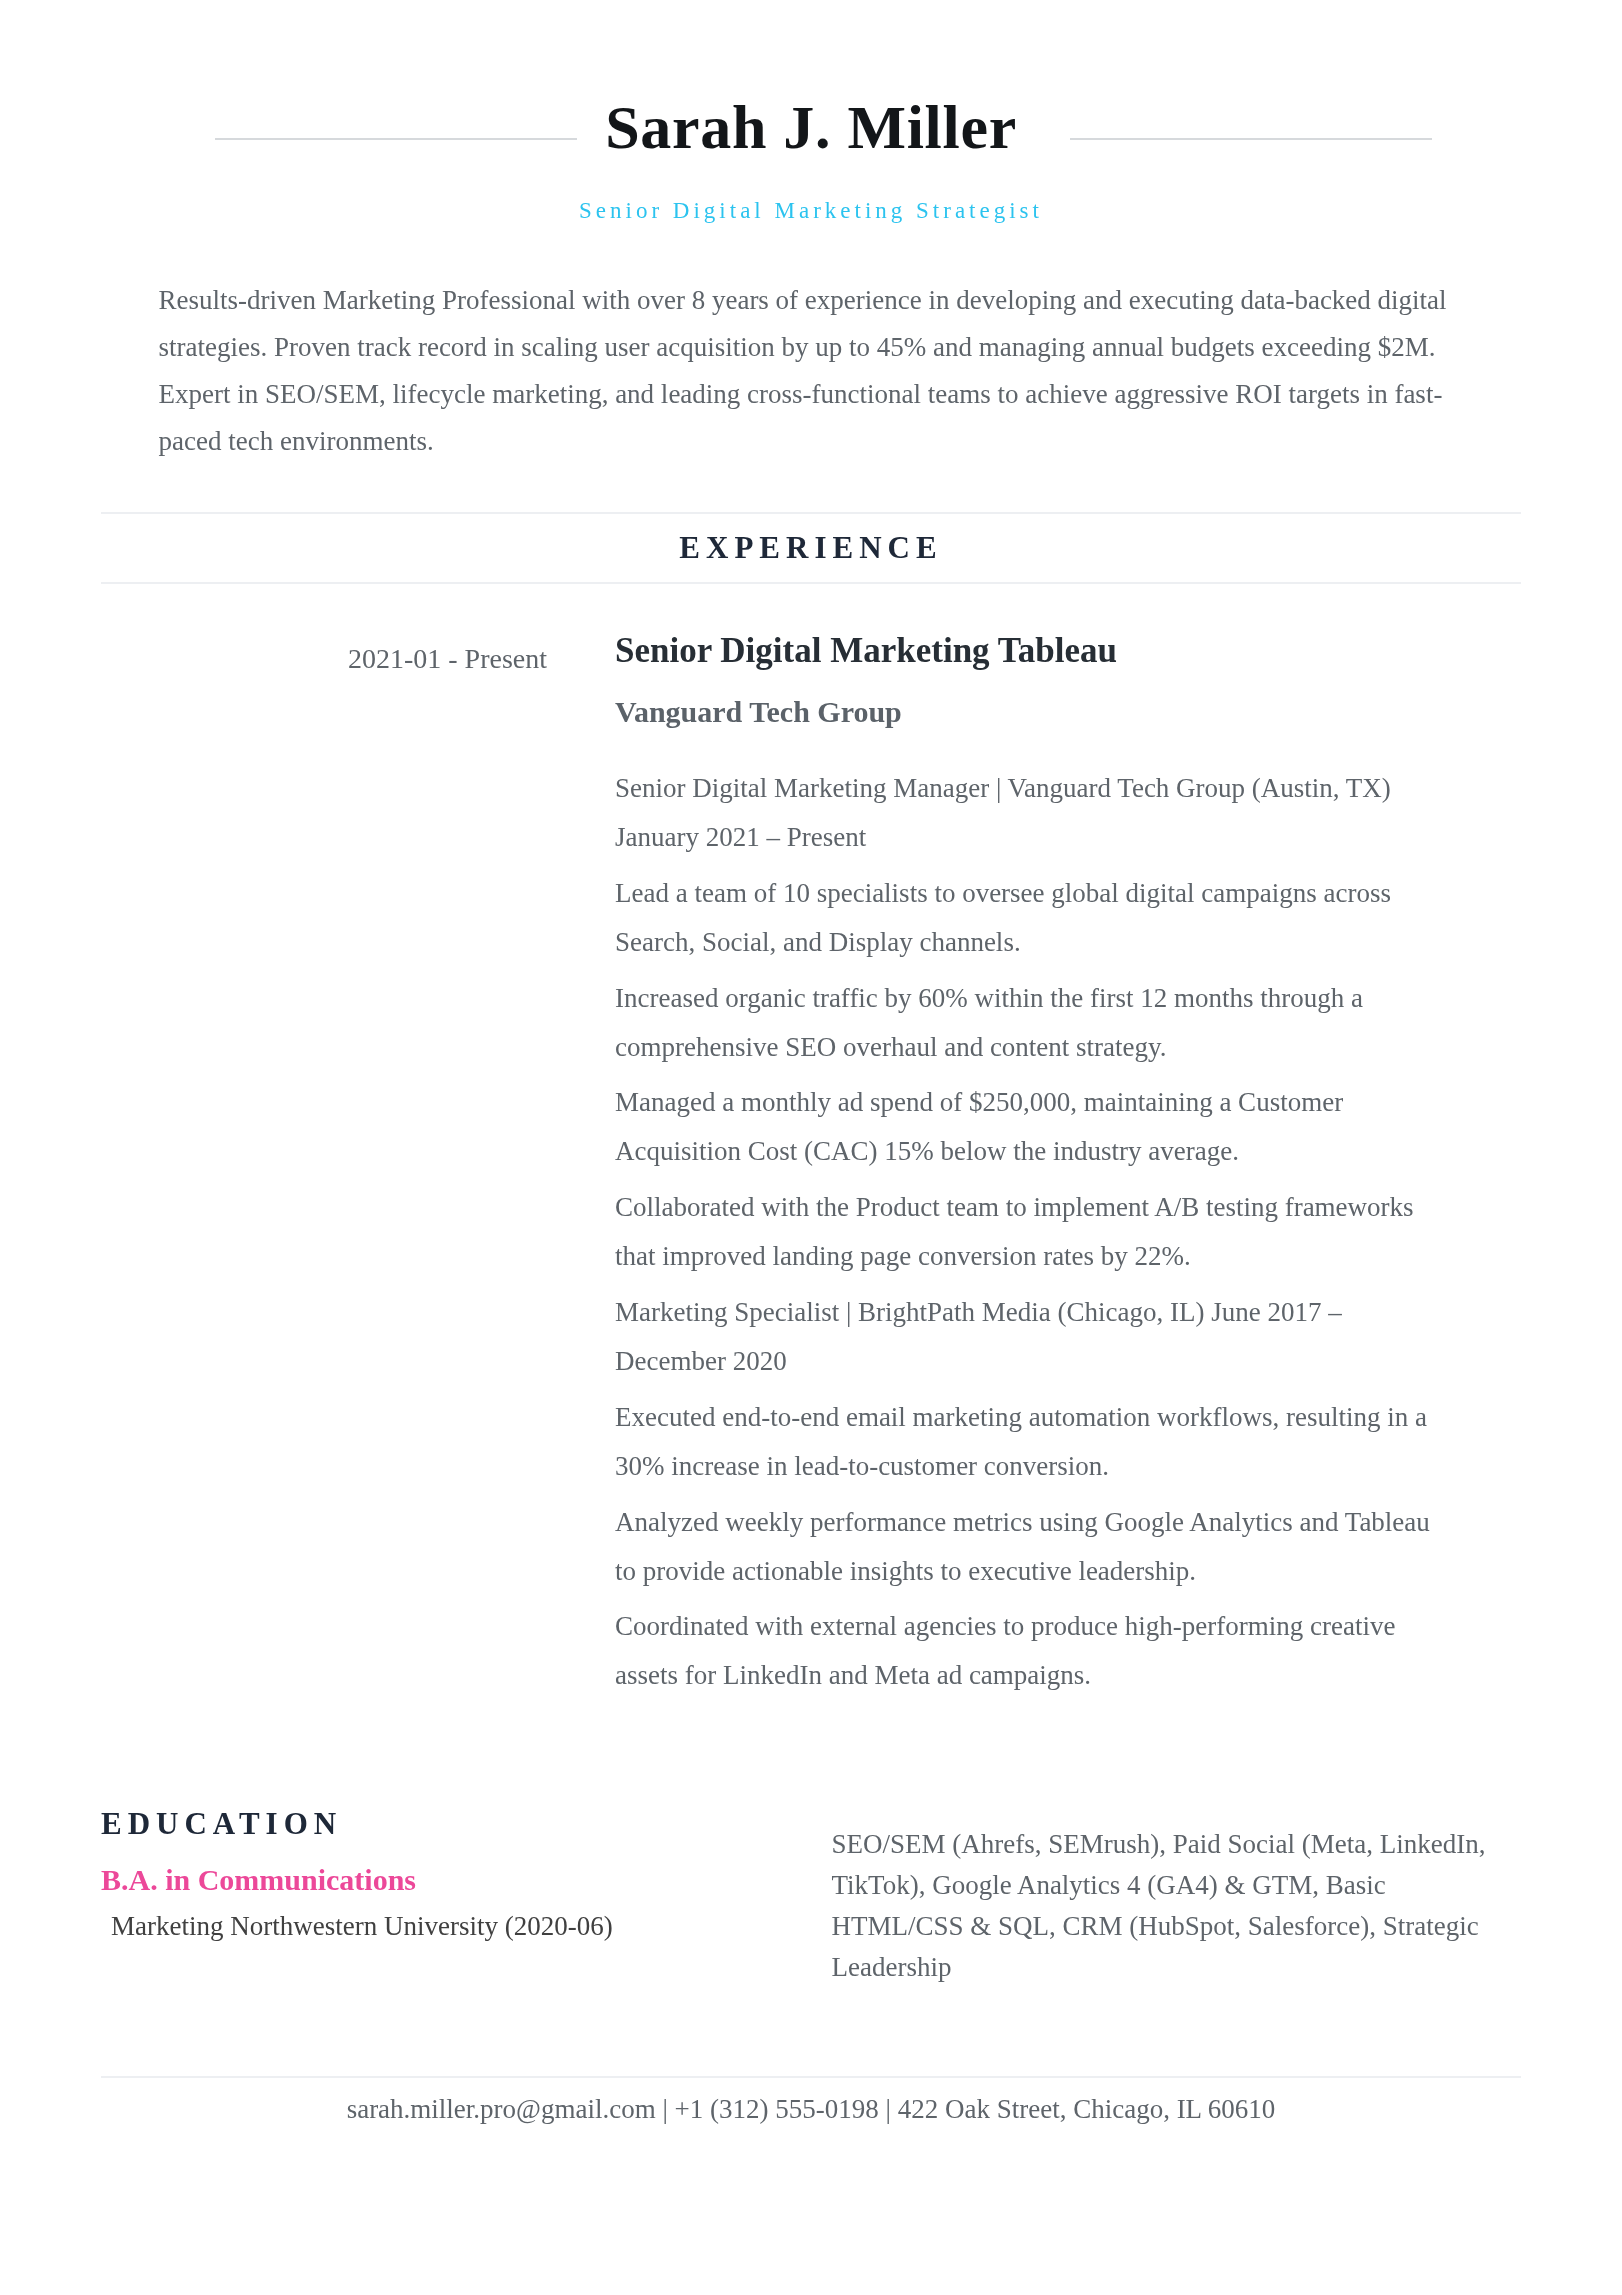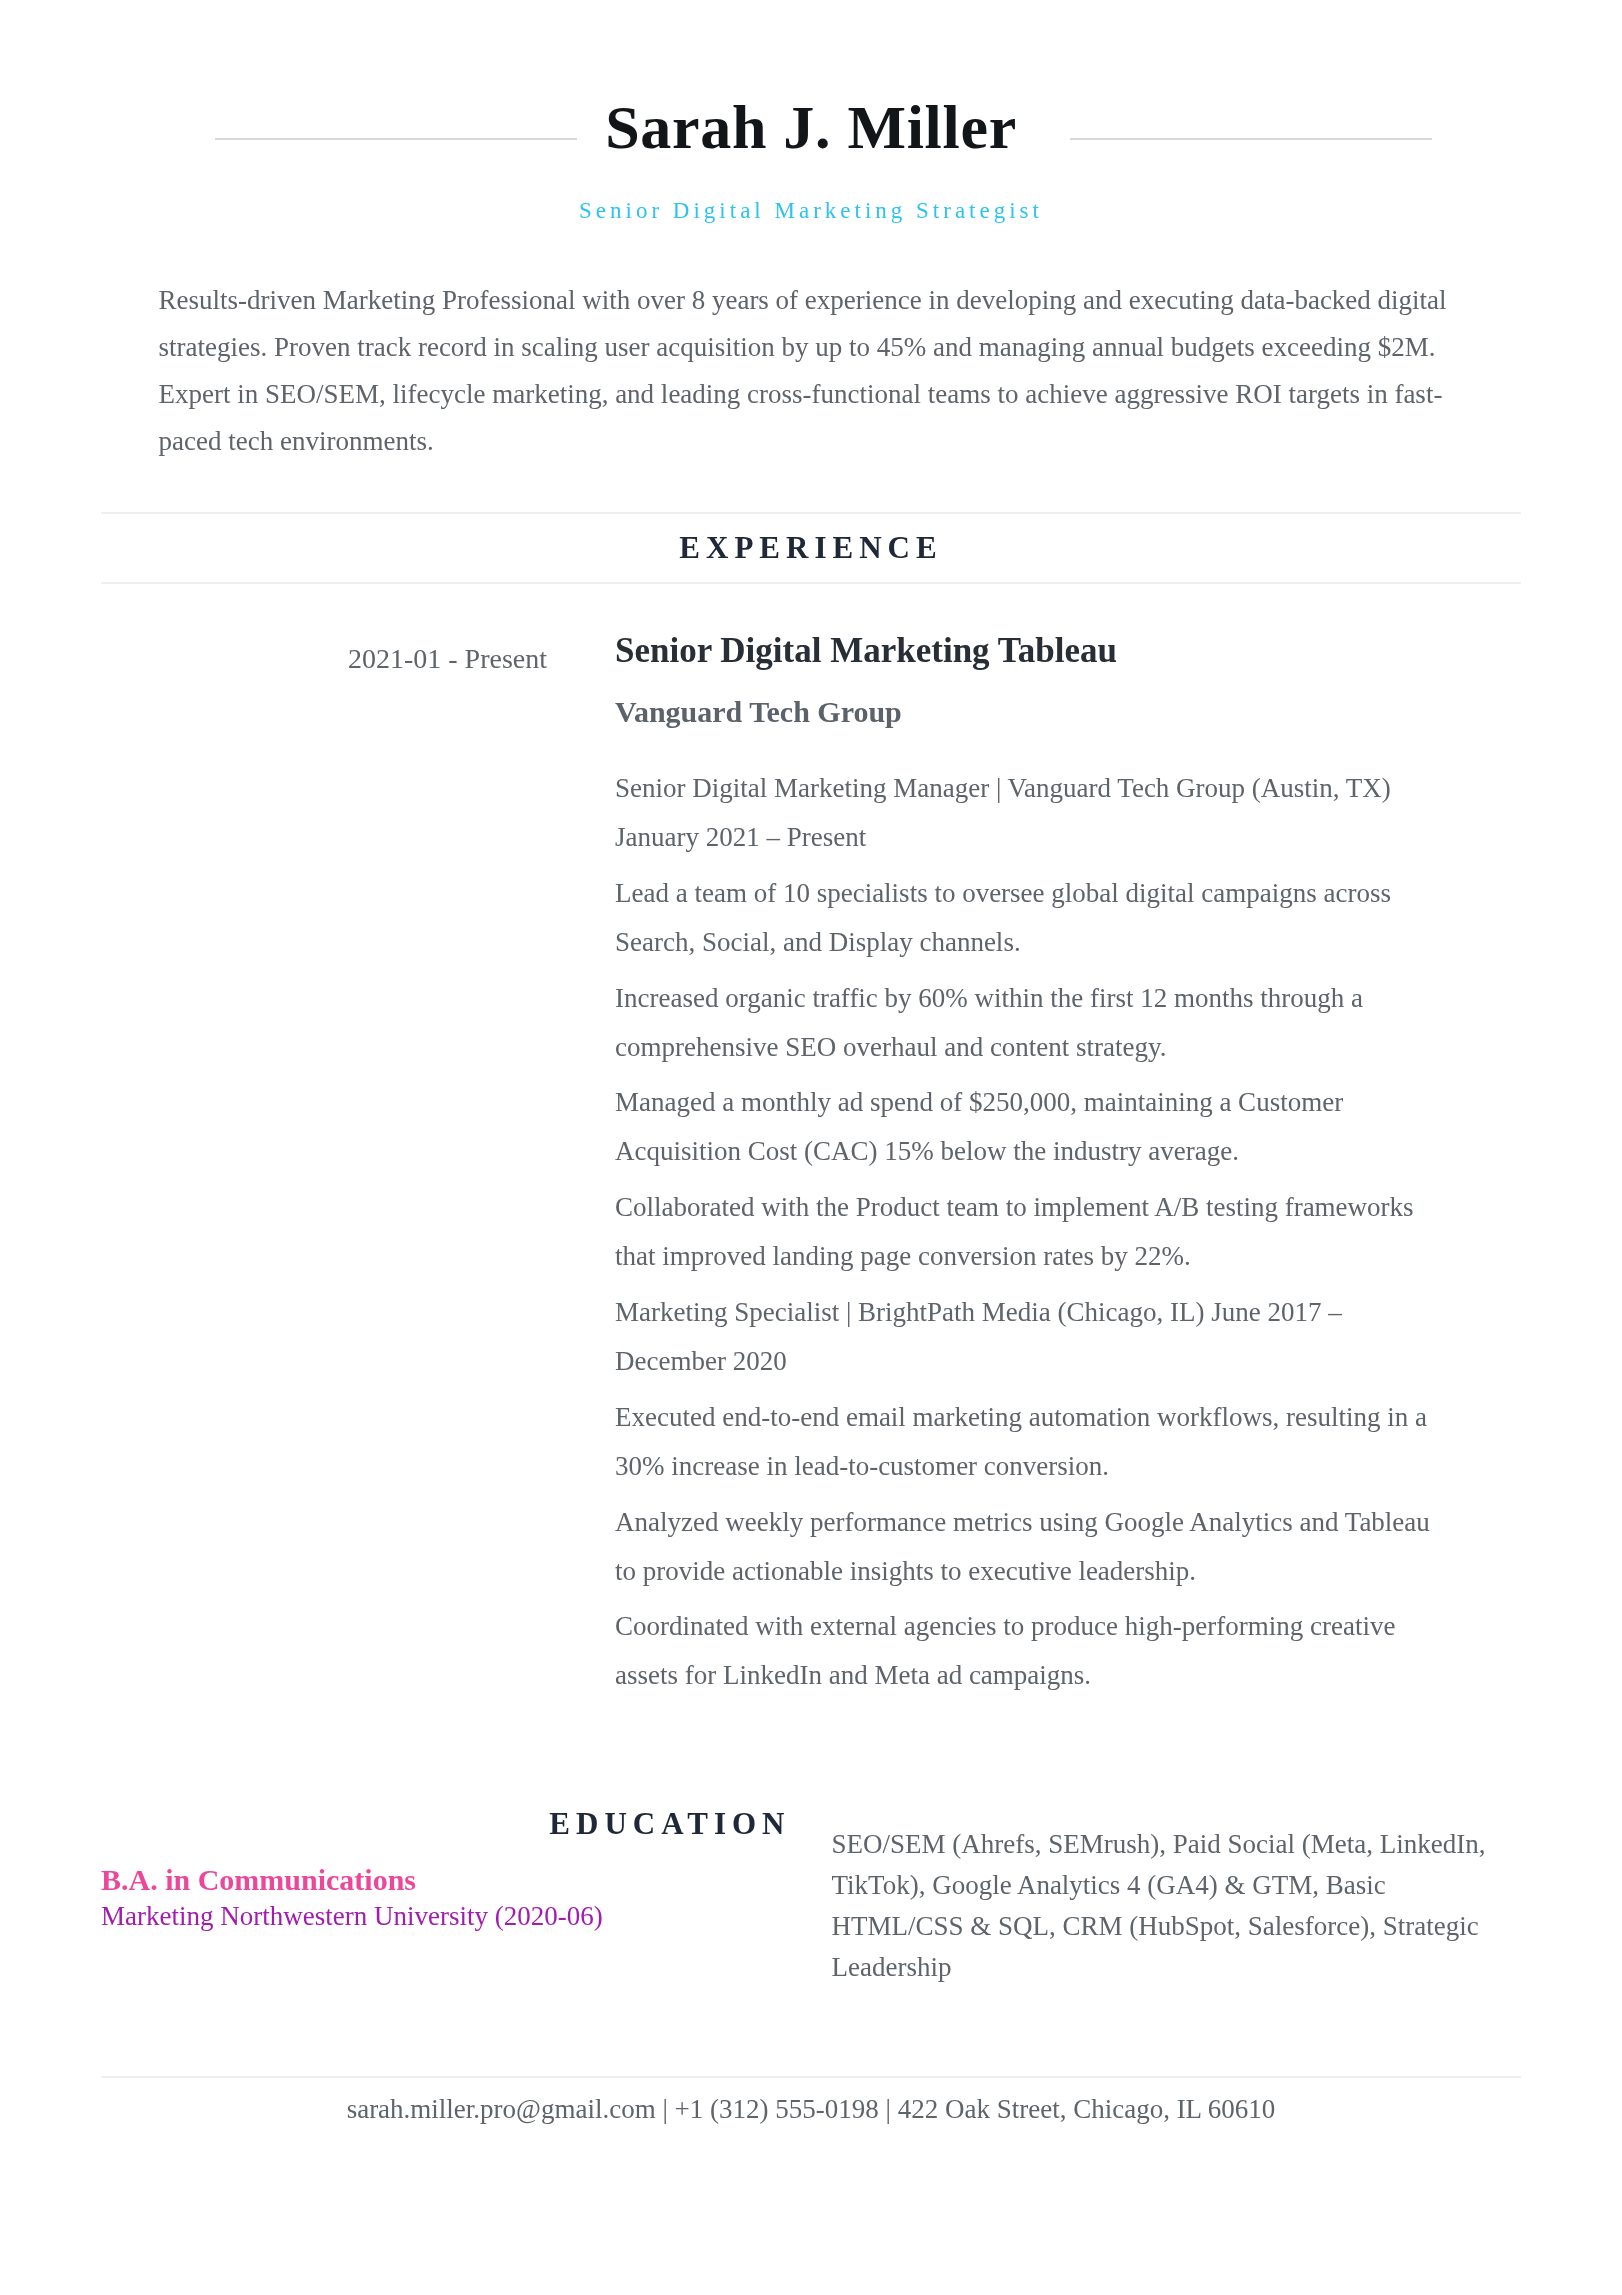--- a/index.html
+++ b/index.html
@@ -69,21 +69,20 @@
     margin: 0;
   }
   .rule.after-summary { margin-top: 47px; }
   .section-heading {
     margin: 0;
     font-size: 31px;
     line-height: 38px;
     font-weight: bold;
     letter-spacing: 6px;
     color: #1e2838;
-    text-align: right;
   }
   .section-heading.centered {
     text-align: center;
     padding: 15px 0;
   }
 
   
   .experience-entry {
     display: flex;
     margin-top: 46px;
@@ -131,24 +130,24 @@
   }
   .col { flex: 1; min-width: 0; }
   .degree {
     margin: 17.6px 0 0 0;
     font-size: 30px;
     line-height: 37px;
     font-weight: bold;
     color: #ec4899;
   }
   .edu-detail {
-    margin: 0;
+    margin: 10px;
     font-size: 27px;
     line-height: 37px;
-    color: #a21caf;
+    color: #404040;
   }
   .skills-text {
     margin: 19px 0 0 0;
     font-size: 27px;
     line-height: 41px;
     color: #5e646a;
   }
 
   
   .footer .rule { margin-top: 88px; }

